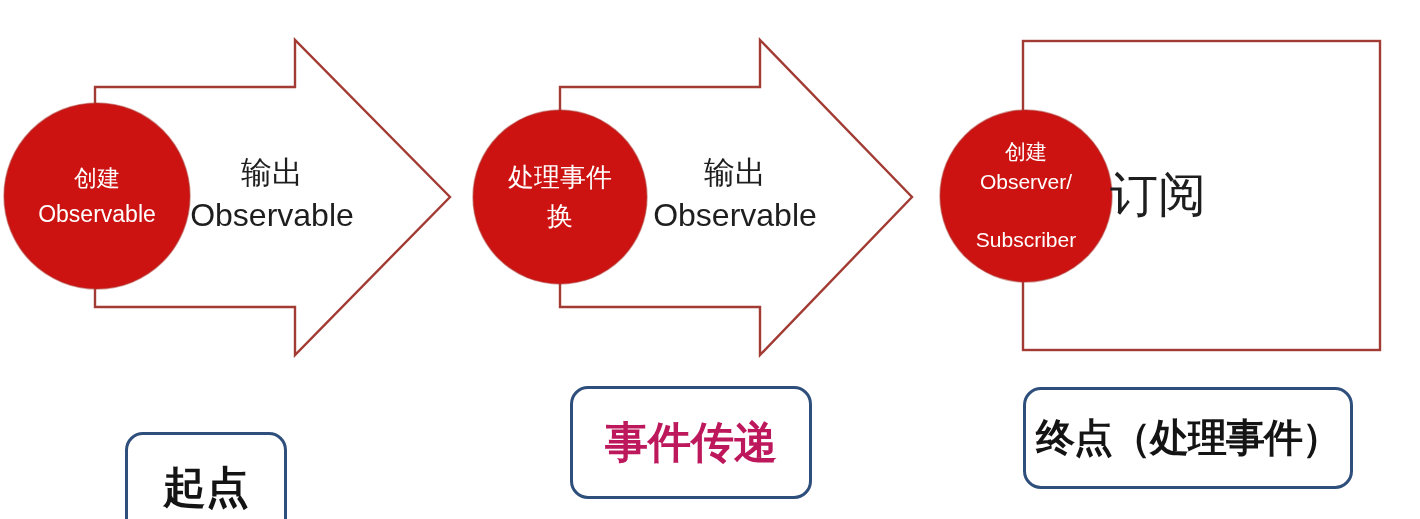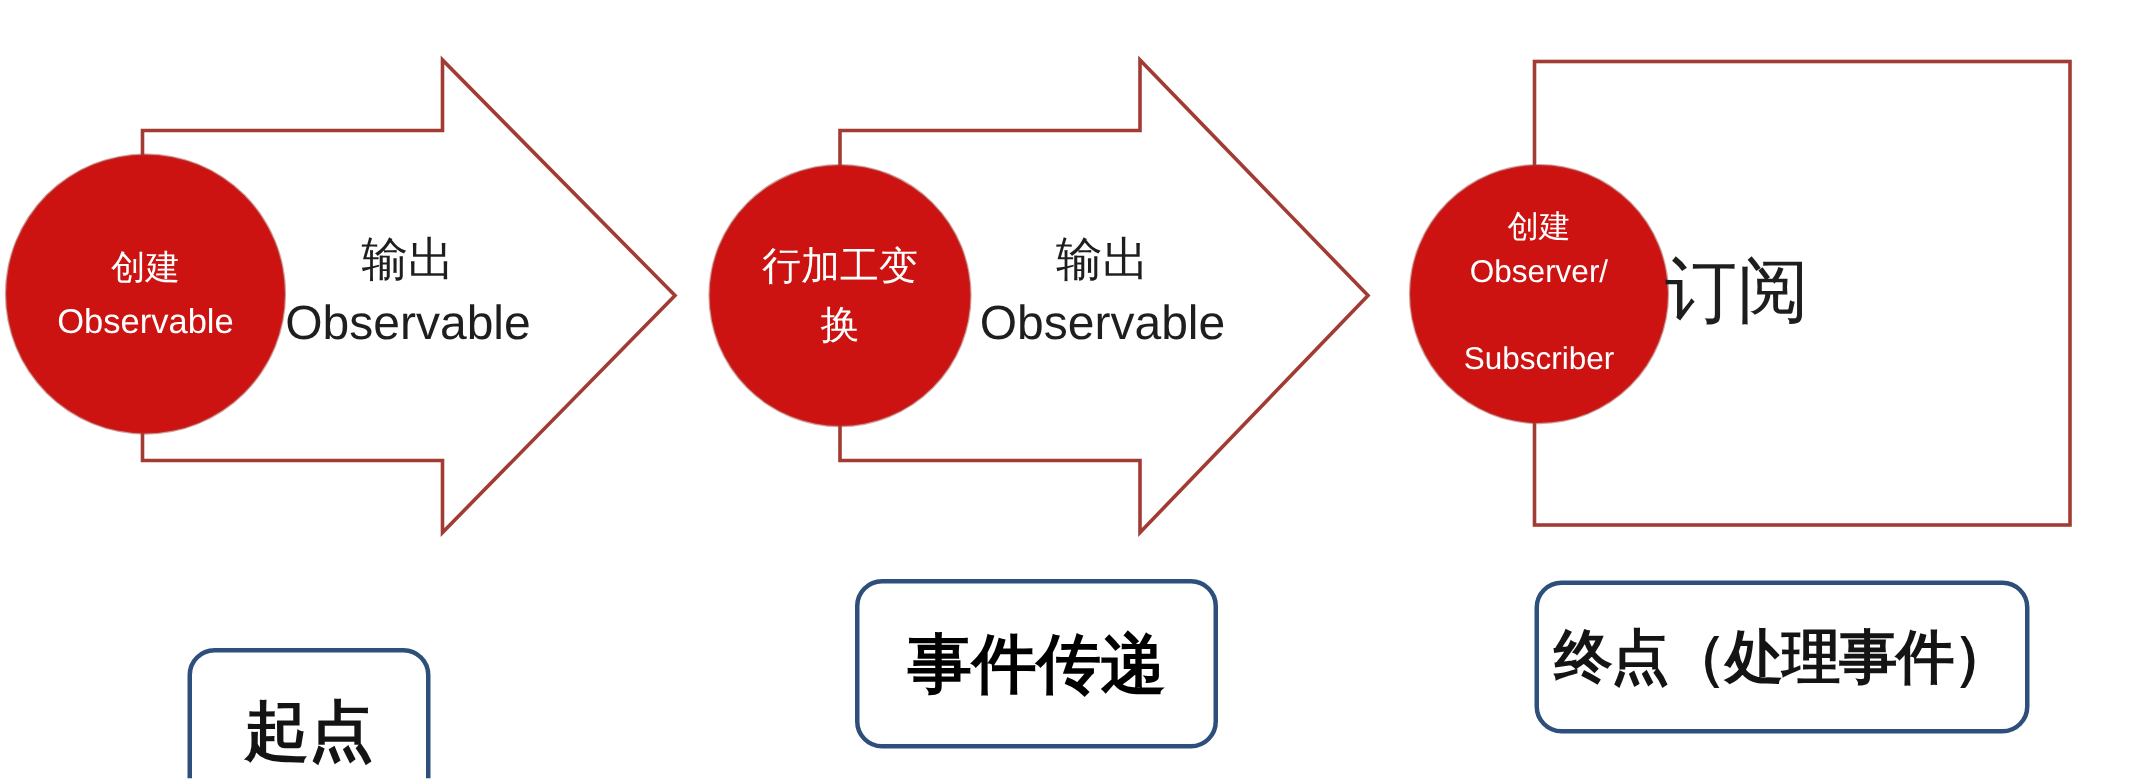--- a/index.html
+++ b/index.html
@@ -95,21 +95,21 @@
     <div>创建</div>
     <div>Observable</div>
   </div>
 
   <div class="arrow-text arrow-text-1" style="color: rgb(30, 30, 30);">
     <div class="cjk">输出</div>
     <div class="latin">Observable</div>
   </div>
 
   <div class="circle-text circle-text-2" style="color: rgb(255, 255, 255);">
-    <div>行加工变</div>
+    <div>处理事件</div>
     <div>换</div>
   </div>
 
   <div class="arrow-text arrow-text-2" style="color: rgb(30, 30, 30);">
     <div class="cjk">输出</div>
     <div class="latin">Observable</div>
   </div>
 
   <div class="circle-text circle-text-3" style="color: rgb(255, 255, 255);">
     <div>创建</div>
@@ -117,20 +117,20 @@
     <div class="gap-above">Subscriber</div>
   </div>
 
   <div class="subscribe-text" style="color: rgb(30, 30, 30);">订阅</div>
 
   <div class="label-box label-box-1" style="border-color: rgb(46, 79, 124); margin-top: 46px;">
     <span style="color: rgb(20, 20, 20);">起点</span>
   </div>
 
   <div class="label-box label-box-2" style="border-color: rgb(46, 79, 124);">
-    <span style="color: #000000;">事件传递</span>
+    <span style="color: #be185d;">事件传递</span>
   </div>
 
   <div class="label-box label-box-3" style="border-color: rgb(46, 79, 124);">
     <span style="color: rgb(20, 20, 20);">终点（处理事件）</span>
   </div>
 
 </div>
 
 </body></html>

